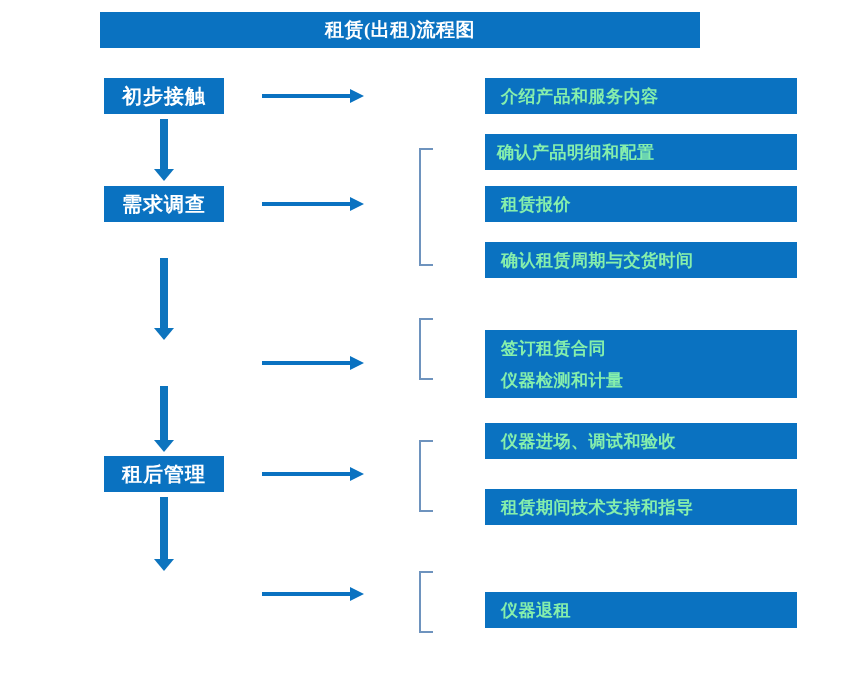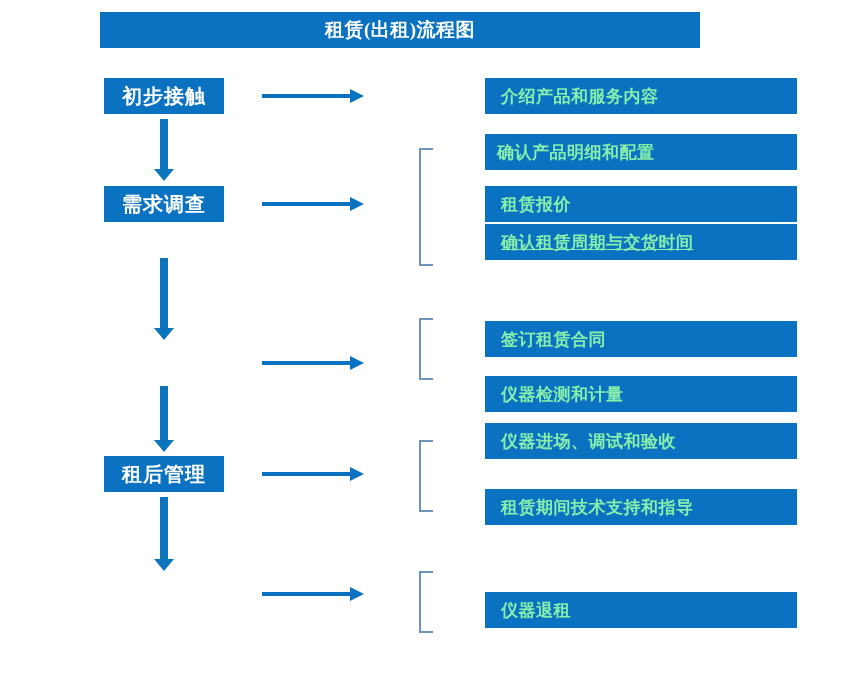--- a/index.html
+++ b/index.html
@@ -198,25 +198,25 @@
   <div class="bracket" style="top:440px; height:72px;"></div>
 
   <div class="bracket" style="top:571px; height:62px;"></div>
 
   <div class="detail-box" style="top:78px;">介绍产品和服务内容</div>
 
   <div class="detail-box" style="top:134px;padding-left:12px;">确认产品明细和配置</div>
 
   <div class="detail-box" style="top:186px;">租赁报价</div>
 
-  <div class="detail-box" style="top:224px;text-decoration:underline;">确认租赁周期与交货时间</div>
-
-  <div class="detail-box" style="top:321px;">签订租赁合同</div>
-
-  <div class="detail-box" style="top:376px;">仪器检测和计量</div>
+  <div class="detail-box" style="top:242px;">确认租赁周期与交货时间</div>
+
+  <div class="detail-box" style="top:330px;">签订租赁合同</div>
+
+  <div class="detail-box" style="top:362px;">仪器检测和计量</div>
 
   <div class="detail-box" style="top:423px;">仪器进场、调试和验收</div>
 
   <div class="detail-box" style="top:489px;">租赁期间技术支持和指导</div>
 
   <div class="detail-box" style="top:592px;">仪器退租</div>
 
 
 </div>
 

